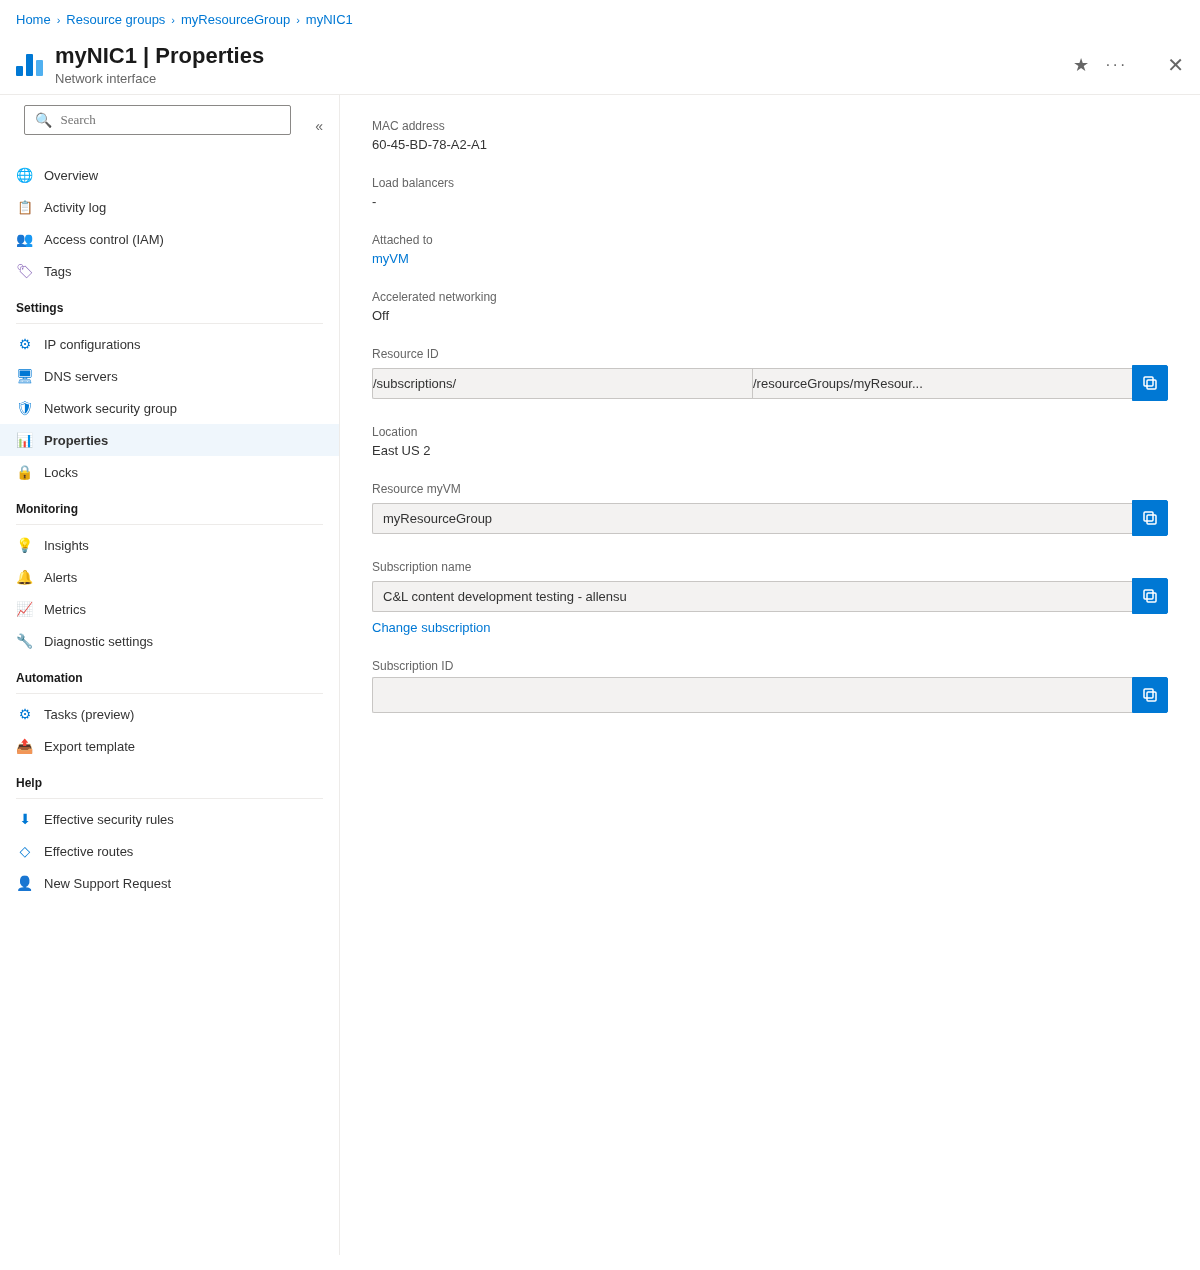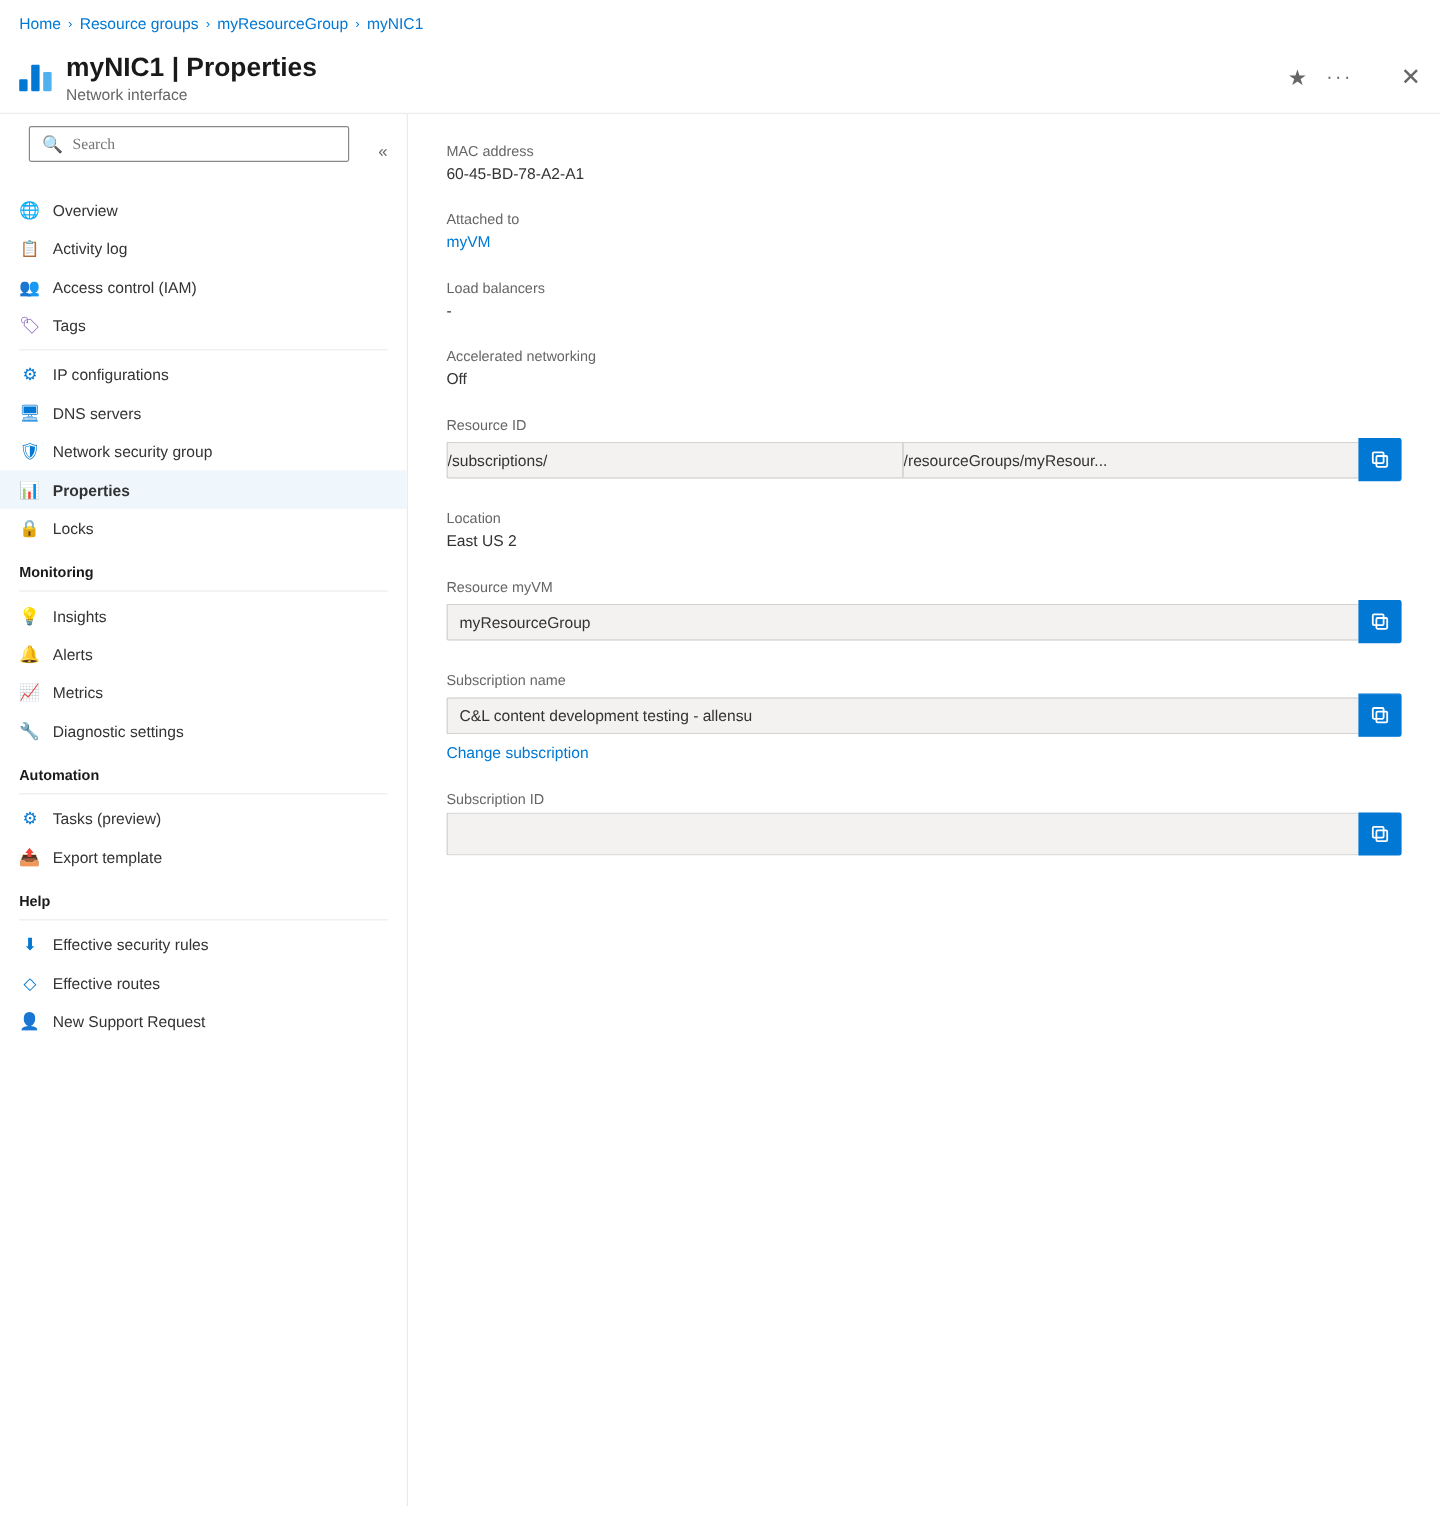--- a/index.html
+++ b/index.html
@@ -119,20 +119,21 @@
         <span class="nav-icon icon-blue" style="font-size:14px;">👥</span>
         <span>Access control (IAM)</span>
       </div>
       <div class="nav-item">
         <span class="nav-icon icon-purple" style="font-size:14px;">🏷</span>
         <span>Tags</span>
       </div>
     </div>
 
     <div>
+      <p class="section-header">Settings</p>
       <hr class="section-divider">
       <div class="nav-item">
         <span class="nav-icon icon-blue" style="font-size:14px;">⚙</span>
         <span>IP configurations</span>
       </div>
       <div class="nav-item">
         <span class="nav-icon icon-blue" style="font-size:14px;">🖥</span>
         <span>DNS servers</span>
       </div>
       <div class="nav-item">
@@ -203,27 +204,27 @@
   </div>
 
   <div class="content">
 
     <div class="field-group">
       <div class="field-label">MAC address</div>
       <div class="field-value">60-45-BD-78-A2-A1</div>
     </div>
 
     <div class="field-group">
+      <div class="field-label">Load balancers</div>
+      <div class="field-value">-</div>
+    </div>
+
+    <div class="field-group">
       <div class="field-label">Attached to</div>
       <div class="field-value link">myVM</div>
-    </div>
-
-    <div class="field-group">
-      <div class="field-label">Load balancers</div>
-      <div class="field-value">-</div>
     </div>
 
     <div class="field-group">
       <div class="field-label">Accelerated networking</div>
       <div class="field-value">Off</div>
     </div>
 
     <div class="field-group">
       <div class="field-label">Resource ID</div>
       <div class="resource-id-row">

